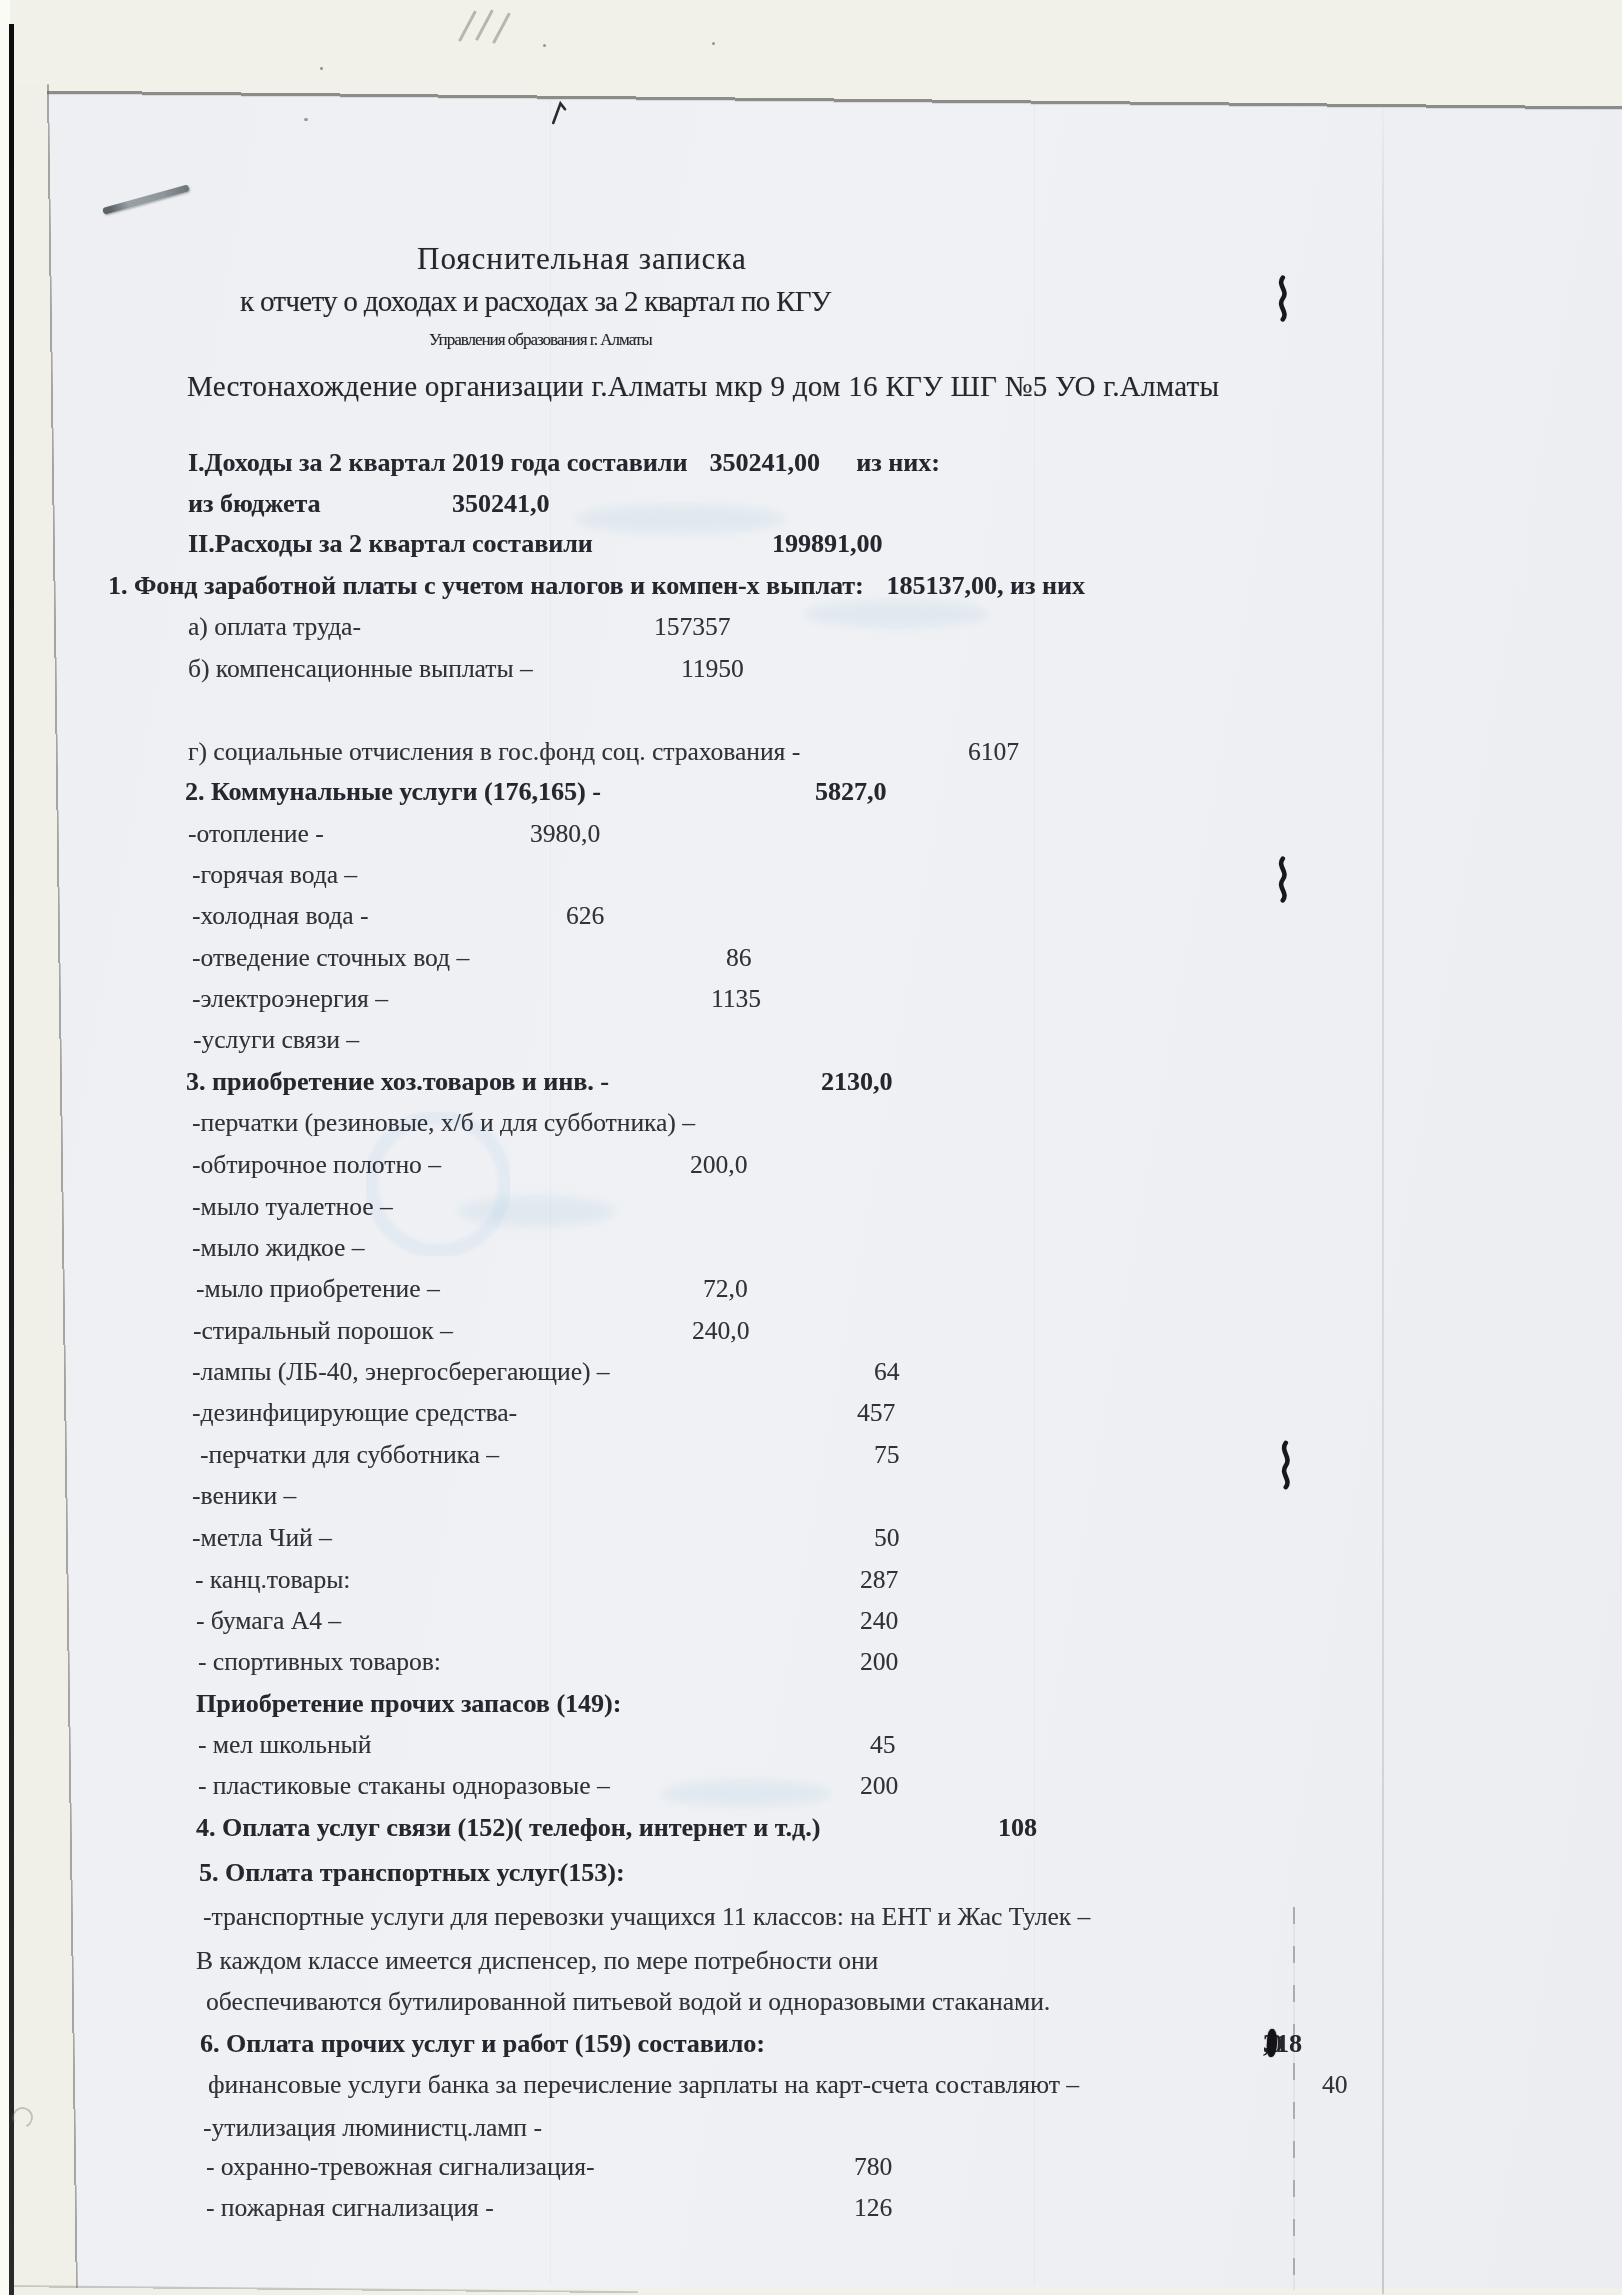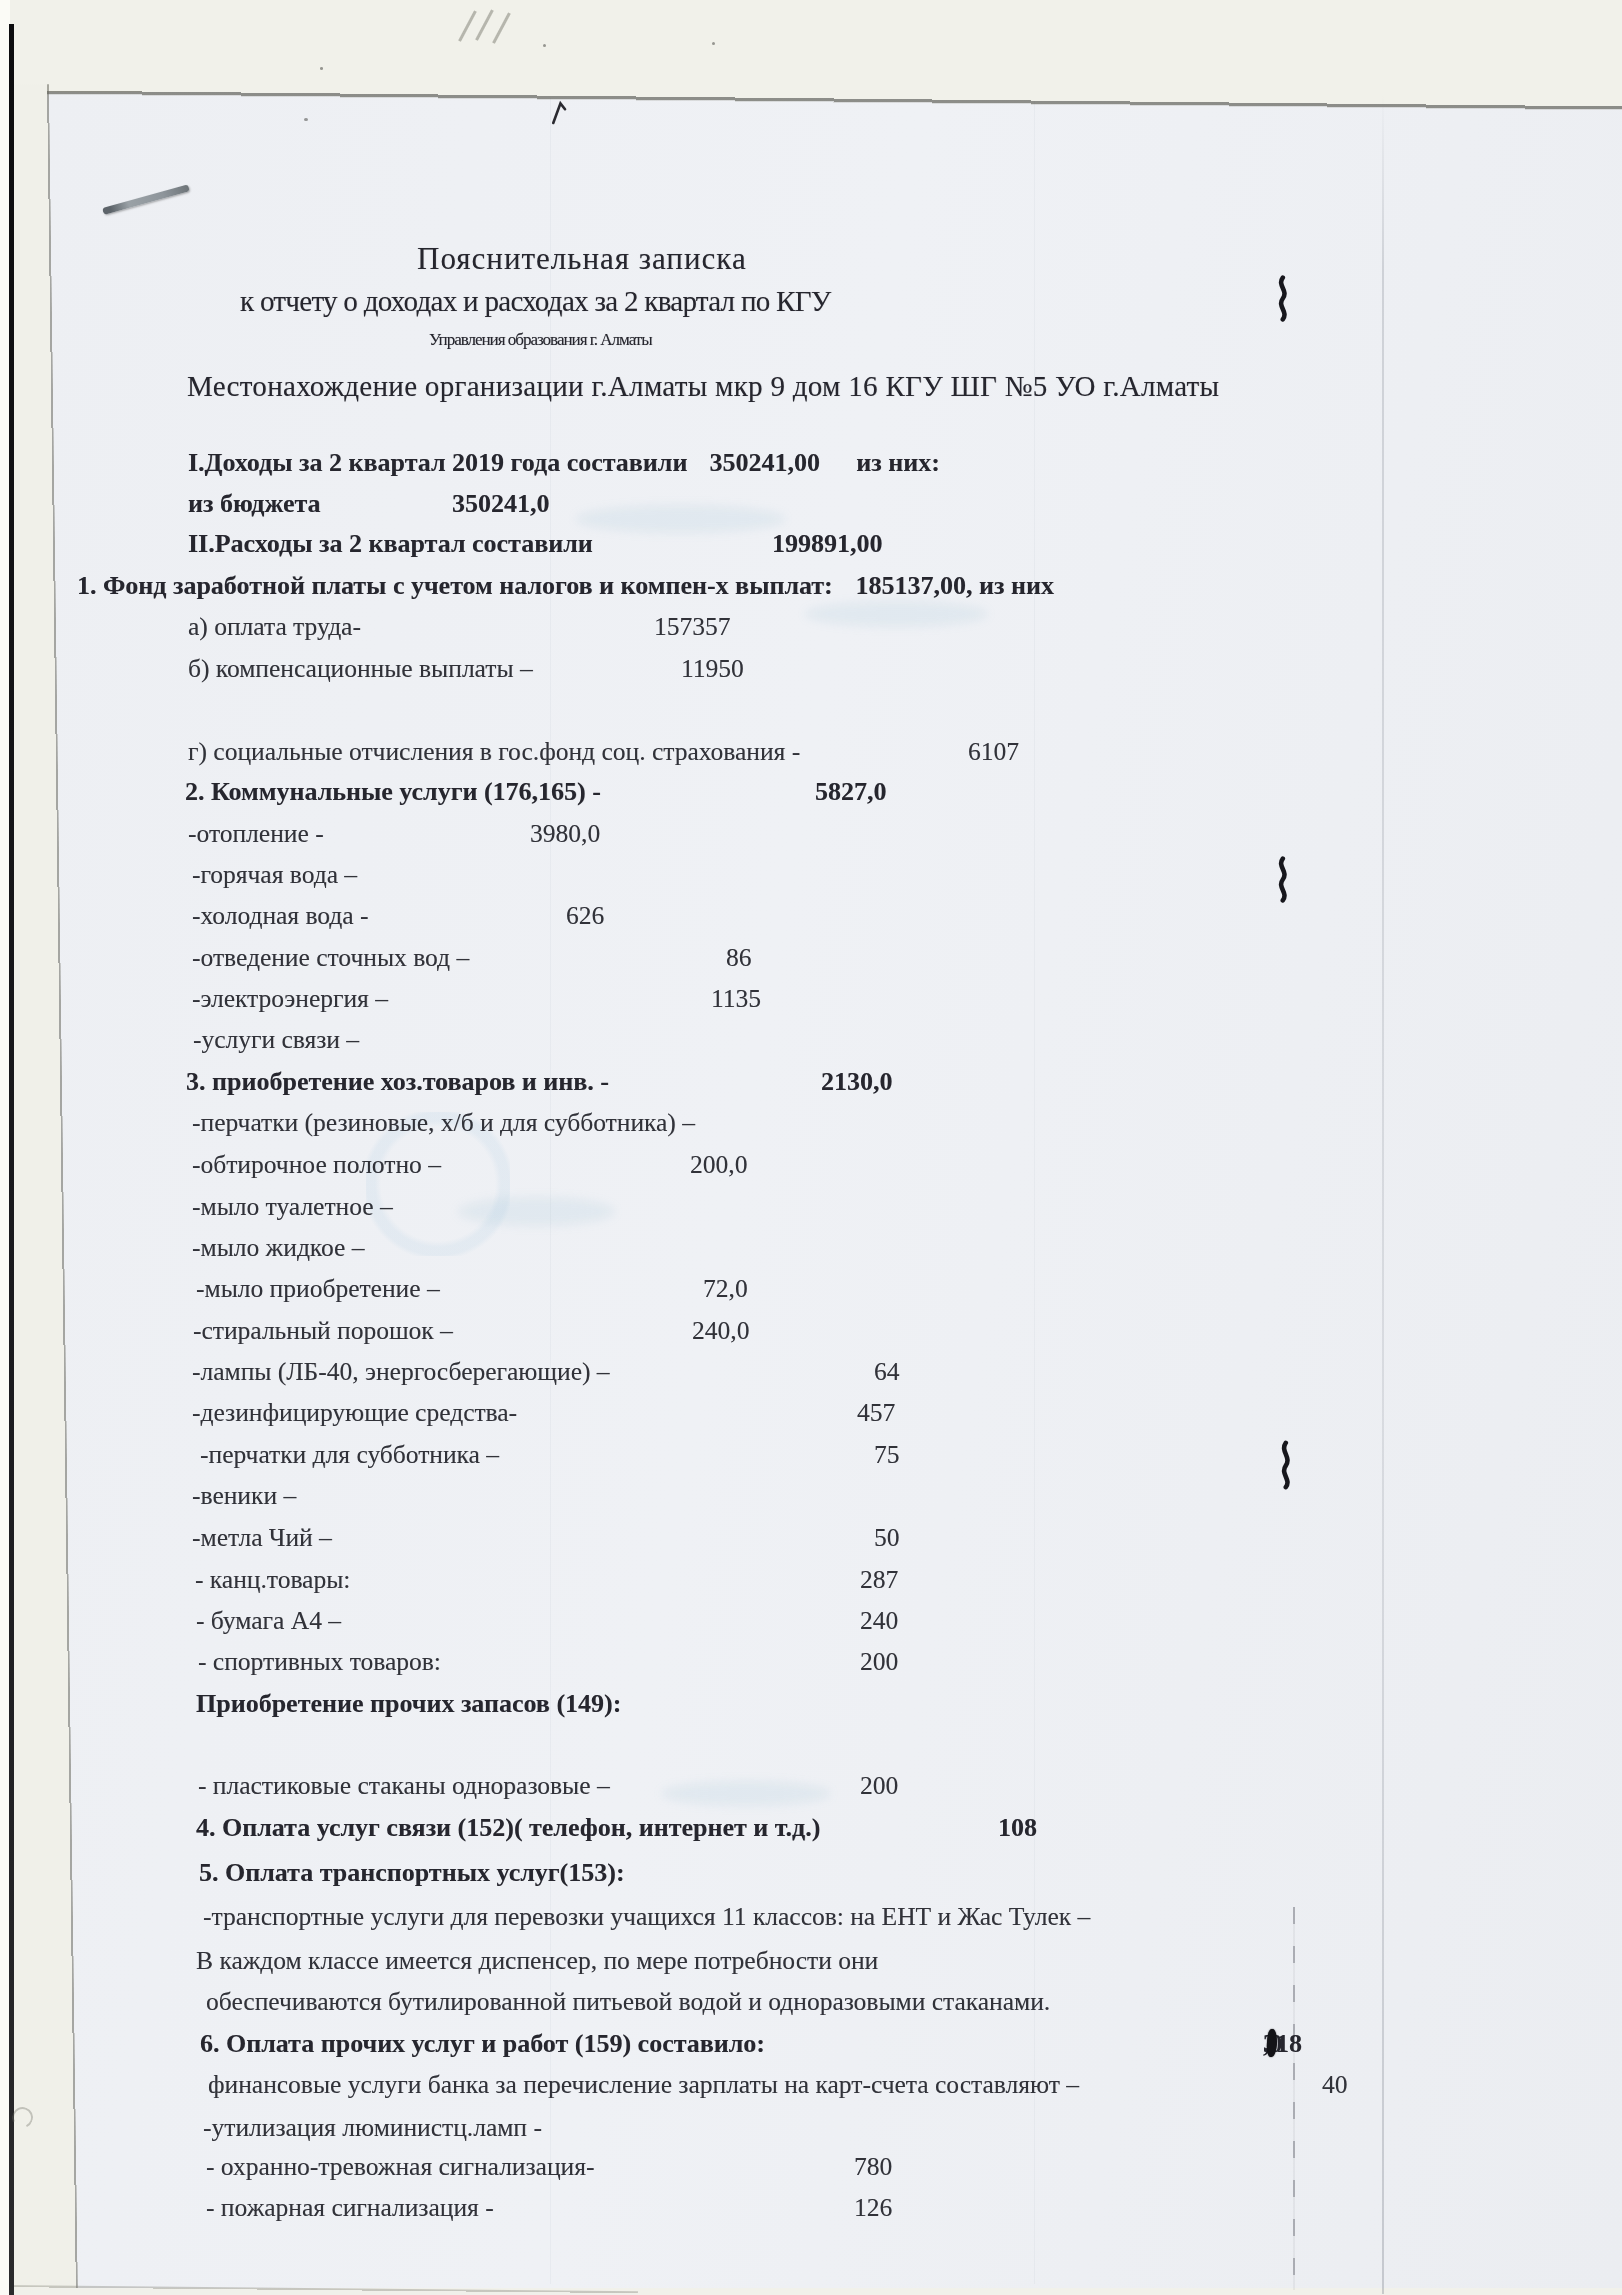--- a/index.html
+++ b/index.html
@@ -113,21 +113,21 @@
   </div>
   <div class="row" style="top:489px">
     <span class="b" style="left:188px">из бюджета</span>
     <span class="b" style="left:452px">350241,0</span>
   </div>
   <div class="row" style="top:529px">
     <span class="b" style="left:188px">II.Расходы за 2 квартал составили</span>
     <span class="b" style="left:772px">199891,00</span>
   </div>
   <div class="row flow" style="top:571px">
-    <span class="b" style="margin-left:77px">1. Фонд заработной платы с учетом налогов и компен-х выплат:</span>
+    <span class="b" style="margin-left:108px">1. Фонд заработной платы с учетом налогов и компен-х выплат:</span>
     <span class="b" style="margin-left:16.4px">185137,00, из них</span>
   </div>
   <div class="row" style="top:612px">
     <span style="left:188px">а) оплата труда-</span>
     <span style="left:654px">157357</span>
   </div>
   <div class="row" style="top:654px">
     <span style="left:188px">б) компенсационные выплаты –</span>
     <span style="left:681px">11950</span>
   </div>
@@ -212,20 +212,24 @@
   <div class="row" style="top:1606px">
     <span style="left:196px">- бумага А4 –</span>
     <span style="left:860px">240</span>
   </div>
   <div class="row" style="top:1647px">
     <span style="left:198px">- спортивных товаров:</span>
     <span style="left:860px">200</span>
   </div>
   <div class="row" style="top:1689px">
     <span class="b" style="left:196px">Приобретение прочих запасов (149):</span>
+  </div>
+  <div class="row" style="top:1730px">
+    <span style="left:198px">- мел школьный</span>
+    <span style="left:870px">45</span>
   </div>
   <div class="row" style="top:1771px">
     <span style="left:198px">- пластиковые стаканы одноразовые –</span>
     <span style="left:860px">200</span>
   </div>
   <div class="row" style="top:1813px">
     <span class="b" style="left:196px">4. Оплата услуг связи  (152)(  телефон, интернет и т.д.)</span>
     <span class="b" style="left:998px">108</span>
   </div>
   <div class="row" style="top:1858px">

